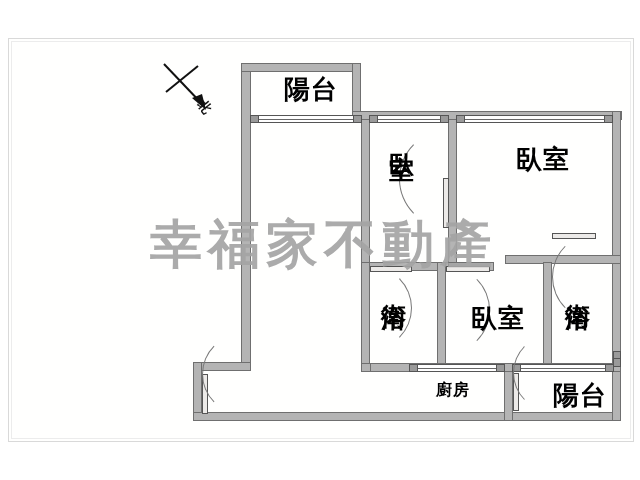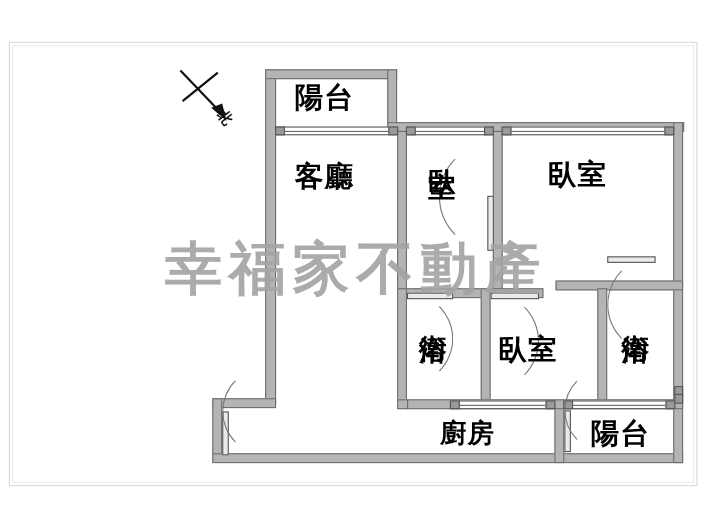--- a/index.html
+++ b/index.html
@@ -24,21 +24,21 @@
   .window.vert .cap{top:-1px;bottom:auto;left:-1px;right:-1px;width:auto;height:9px;}
   .window.vert .cap.r{top:auto;bottom:-1px;}
 
   
   .door{position:absolute;}
   .door .leaf{position:absolute;background:#eceae8;border:1px solid #555;box-sizing:border-box;}
   .door .arc{position:absolute;border:1px solid #777;box-sizing:border-box;background:transparent;}
 
   
   .label{position:absolute;color:#000;font-weight:700;line-height:1.0;
-         white-space:pre;text-align:left;letter-spacing:1px;}
+         white-space:pre;text-align:right;letter-spacing:1px;}
   .label.vertical{writing-mode:vertical-rl;text-orientation:upright;letter-spacing:2px;}
 
   
   .compass{position:absolute;}
   .compass .n{position:absolute;font-weight:700;color:#111;
               transform:rotate(52deg);transform-origin:50% 50%;}
 
   
   .watermark{position:absolute;color:#a4a4a4;font-weight:700;
              white-space:pre;letter-spacing:6px;opacity:.92;}
@@ -164,30 +164,29 @@
   <div class="door" style="left:202px;top:374px;width:42px;height:42px;">
     <span class="leaf" style="left:0;top:0;width:6px;height:40px;"></span>
     <span class="arc" style="left:0;top:-40px;width:80px;height:80px;border-radius:50%;
                  border-color:transparent transparent transparent #777;"></span>
   </div>
 
   <div class="watermark" style="left:150px;top:210px;font-size:52px;">幸福家不動產</div>
 
   <div class="label" style="left:268px;top:76px;width:70px;font-size:26px;">陽台</div>
 
-  <div class="label" style="left:268px;top:148px;width:70px;font-size:26px;">客廳</div>
 
   <div class="label vertical" style="left:389px;top:134px;font-size:25px;">臥室</div>
 
   <div class="label" style="left:498px;top:146px;width:72px;font-size:26px;">臥室</div>
 
 
   <div class="label vertical" style="left:381px;top:284px;font-size:25px;">衛浴</div>
 
   <div class="label" style="left:453px;top:305px;width:72px;font-size:26px;">臥室</div>
 
   <div class="label vertical" style="left:565px;top:284px;font-size:25px;">衛浴</div>
 
-  <div class="label" style="left:400px;top:382px;width:70px;font-size:24px;">廚房</div>
+  <div class="label" style="left:400px;top:382px;width:70px;font-size:16px;">廚房</div>
 
   <div class="label" style="left:537px;top:382px;width:70px;font-size:26px;">陽台</div>
 
 </div>
 
 </body></html>

